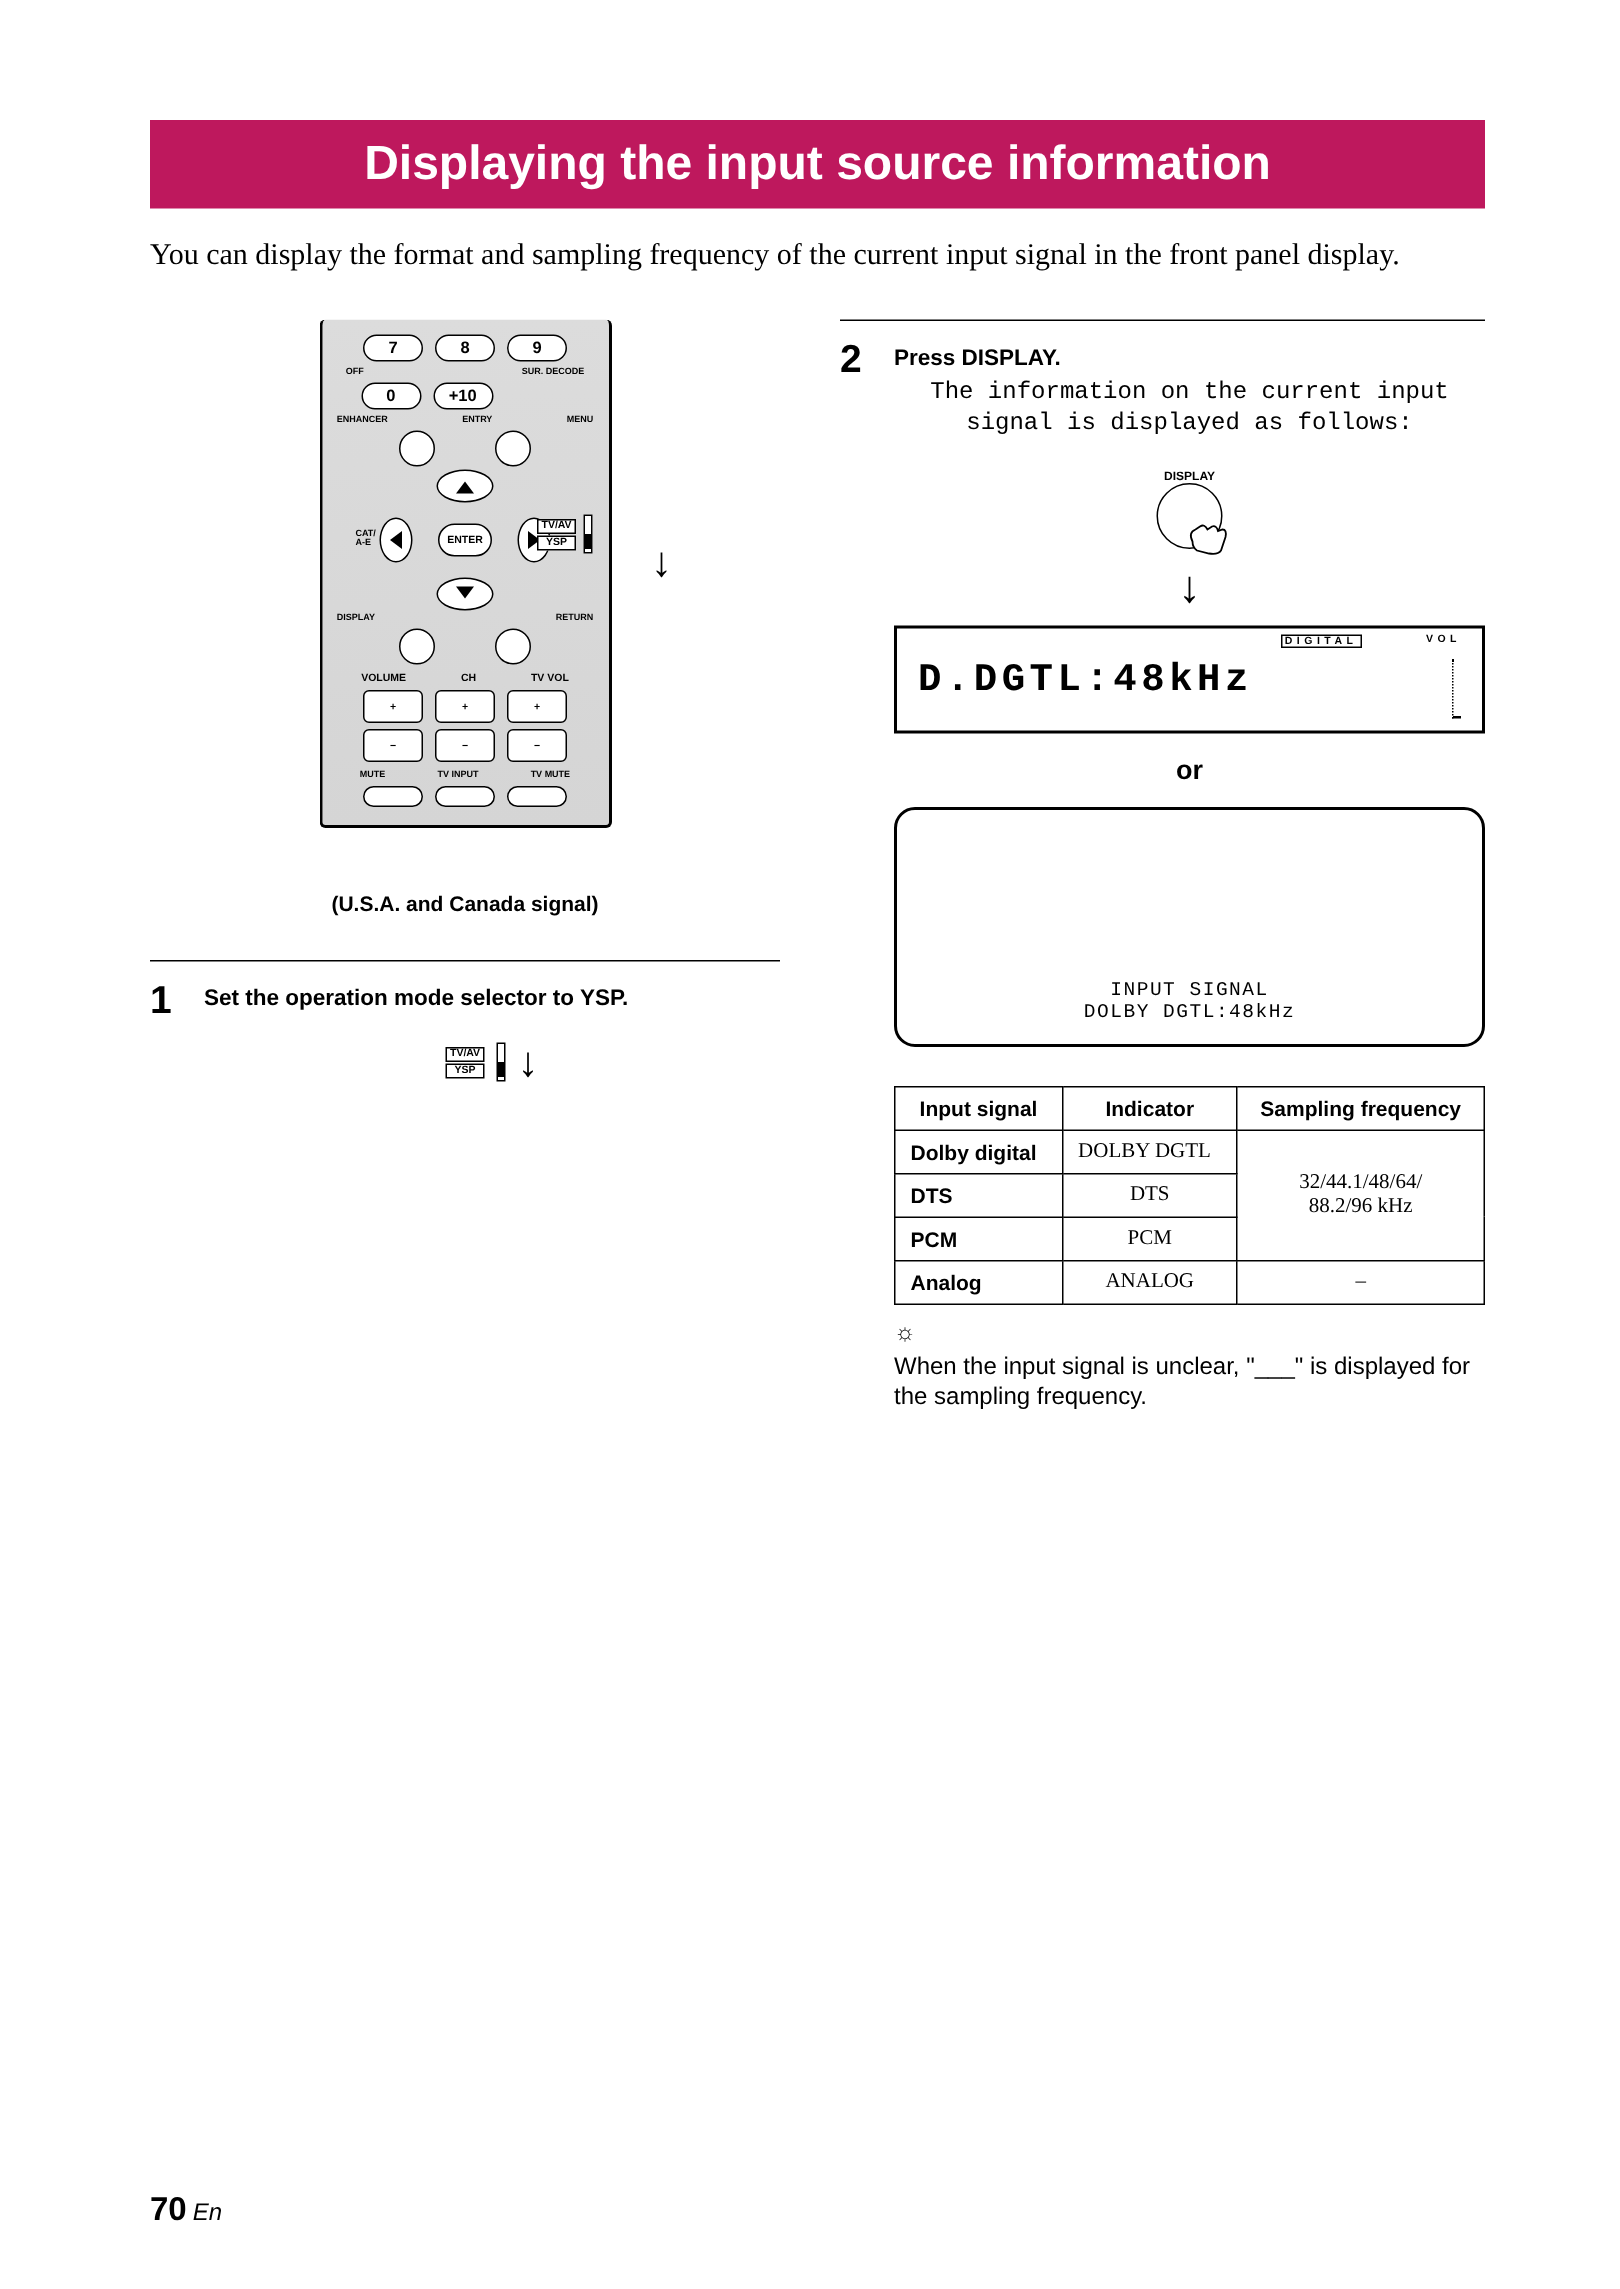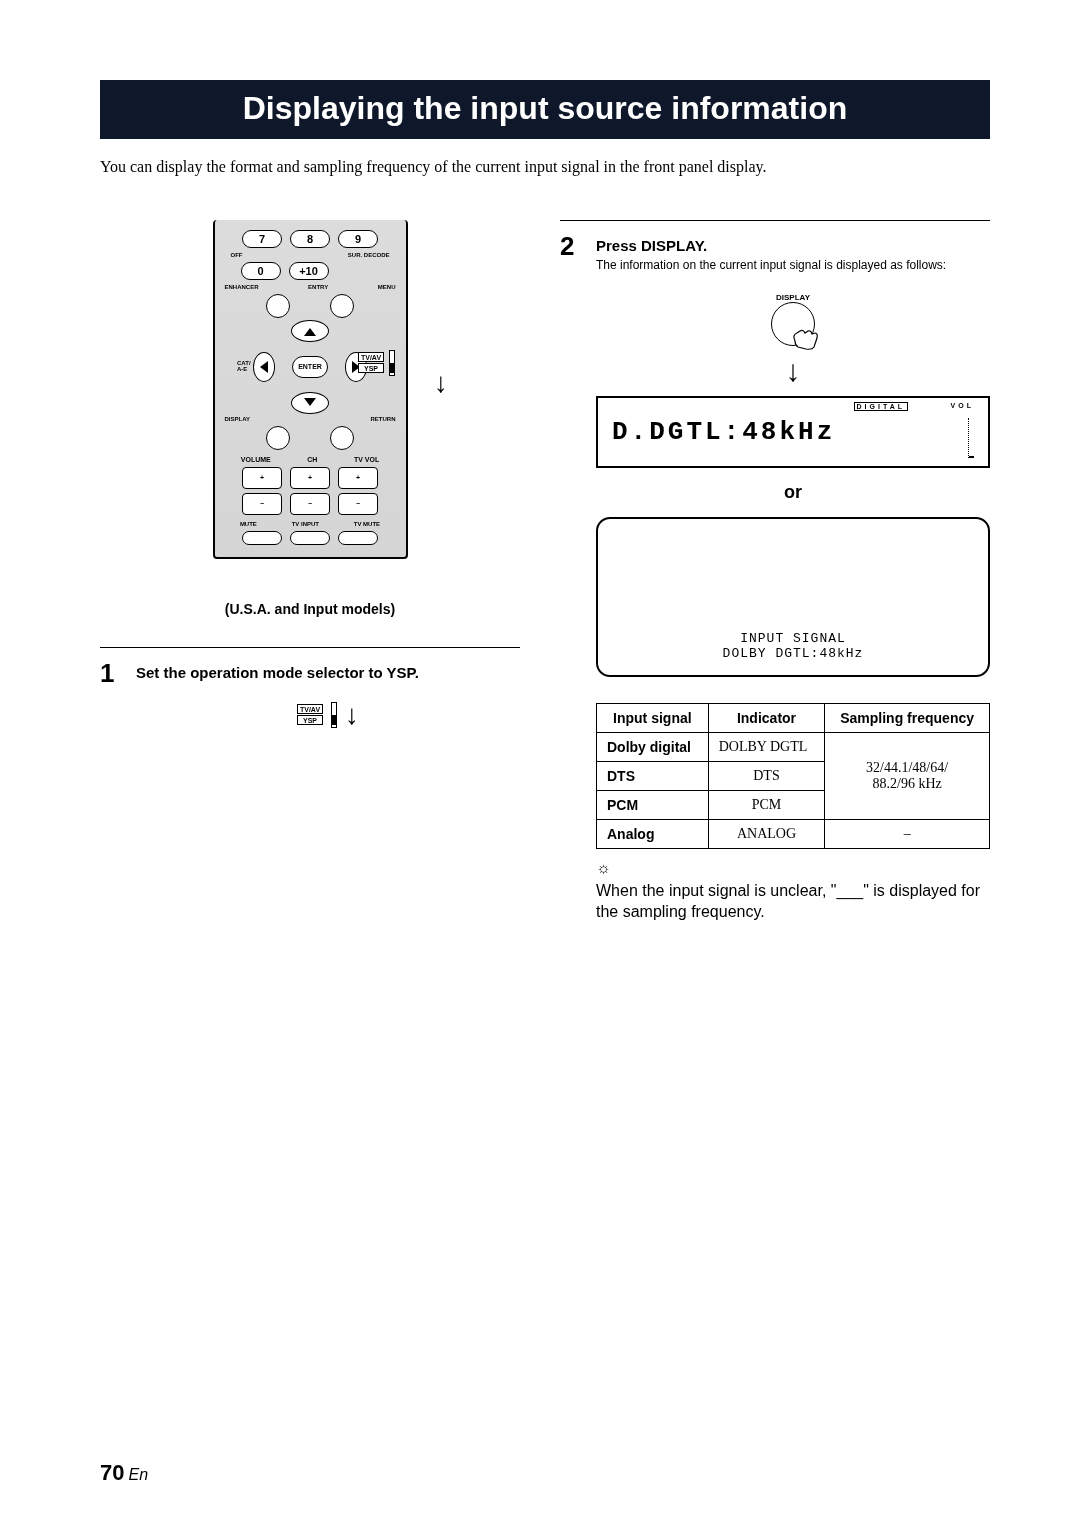--- a/index.html
+++ b/index.html
@@ -6,32 +6,32 @@
   body {
     width: 1080px;
     height: 1526px;
     background: #fff;
     font-family: "Times New Roman", Times, serif;
     color: #000;
     padding: 80px 90px 40px 100px;
     position: relative;
   }
   .title-bar {
-    background: #0f172a;
+    background: #be185d;
     color: #fff;
     font-family: Arial, Helvetica, sans-serif;
     font-weight: bold;
     font-size: 32px;
     text-align: center;
     padding: 10px 0 12px 0;
     margin-bottom: 18px;
   }
   .intro {
-    font-size: 16px;
-    margin-bottom: 42px;
+    font-size: 20px;
+    margin-bottom: 30px;
     line-height: 1.3;
   }
   .cols {
     display: flex;
     gap: 40px;
   }
   .col-left { width: 420px; }
   .col-right { flex: 1; }
 
   
@@ -143,21 +143,21 @@
 
   .step-sep { border-top:1px solid #000; margin: 30px 0 10px 0; }
   .step {
     display:flex;
     gap:12px;
     font-family: Arial, Helvetica, sans-serif;
   }
   .step-num { font-size:26px; font-weight:bold; width:24px;}
   .step-body { flex:1; }
   .step-title { font-size:15px; font-weight:bold; margin-top:6px;}
-  .step-desc { font-family:Liberation Sans, sans-serif; font-size:12px; margin-top:4px; line-height:1.3;}
+  .step-desc { font-family:Liberation Mono, monospace; font-size:16px; margin-top:4px; line-height:1.3;text-align:center;}
 
   .mini-switch-wrap{
     text-align:center;
     margin-top:20px;
   }
 
   
   .display-diag{
     margin:20px 0 10px 0;
     text-align:center;
@@ -357,21 +357,21 @@
         <span>TV INPUT</span>
         <span>TV MUTE</span>
       </div>
       <div class="row">
         <div class="pill"></div>
         <div class="pill"></div>
         <div class="pill"></div>
       </div>
     </div>
     <span style="position:relative;left:330px;top:-200px;" class="big-arrow">↓</span>
-    <div class="remote-caption">(U.S.A. and Input models)</div>
+    <div class="remote-caption">(U.S.A. and Canada signal)</div>
 
     <div class="step-sep"></div>
     <div class="step">
       <div class="step-num">1</div>
       <div class="step-body">
         <div class="step-title">Set the operation mode selector to YSP.</div>
         <div class="mini-switch-wrap">
           <span class="switch-box">
             <div class="slot">TV/AV</div>
             <div class="slot">YSP</div>

